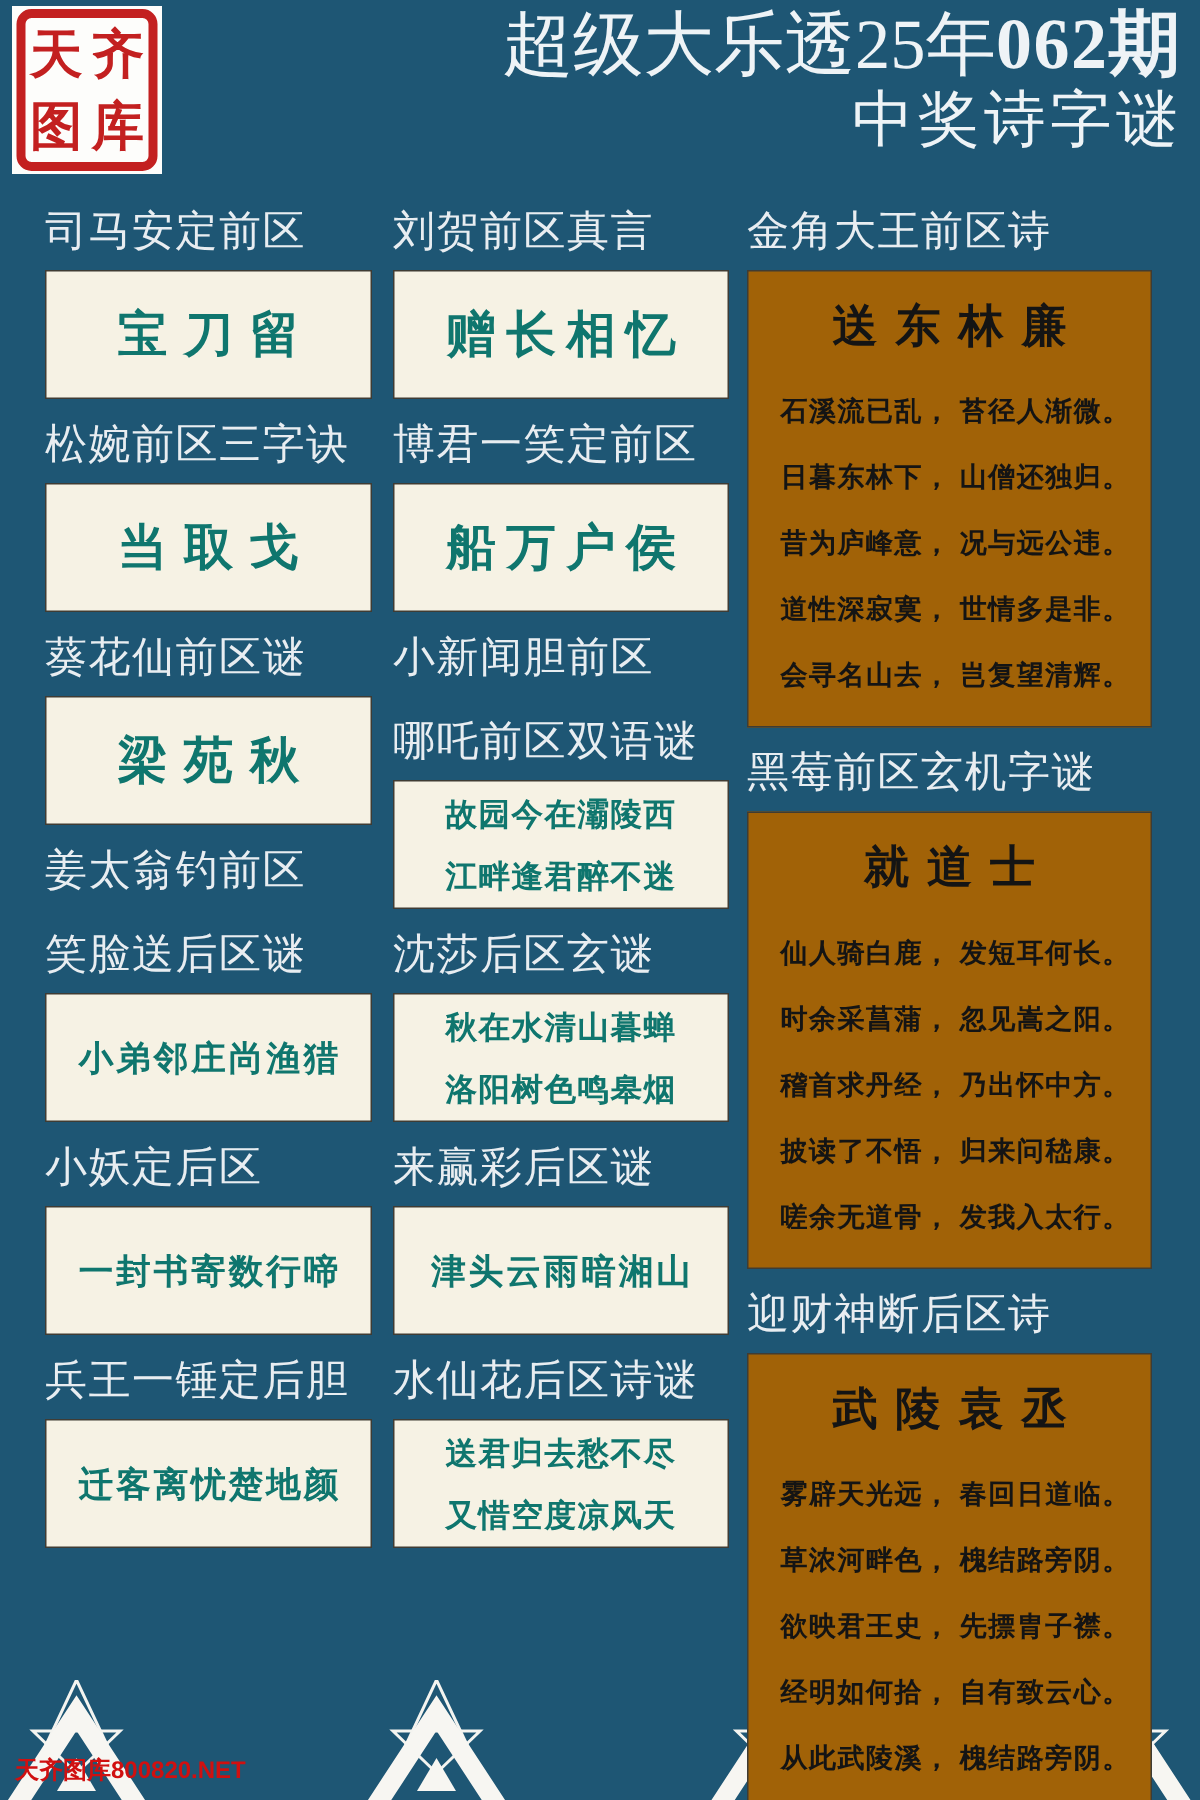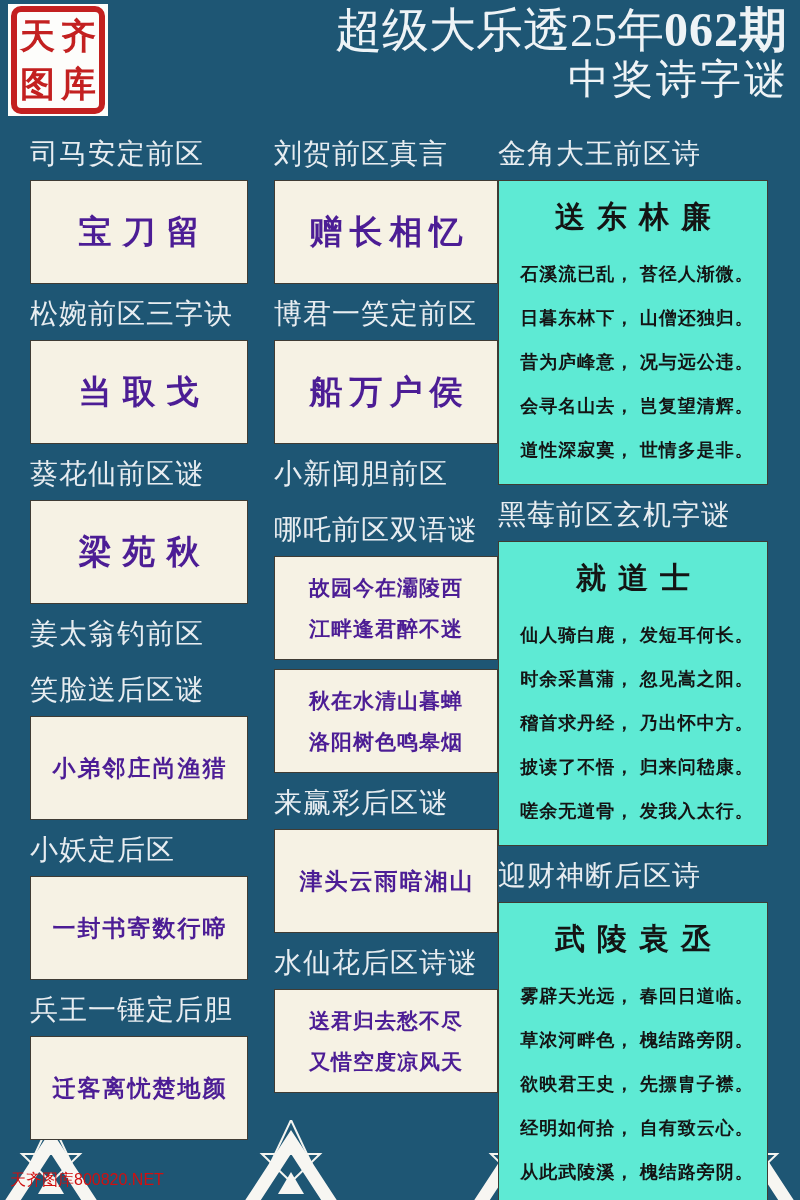--- a/index.html
+++ b/index.html
@@ -16,43 +16,43 @@
     color:#c32020;font-size:35px;font-weight:bold;line-height:1;}
   .title{position:absolute;top:4px;left:118px;right:12px;text-align:right;
     color:#eef3f6;line-height:1.1;z-index:2;}
   .t1{font-size:47px;white-space:nowrap;text-align:right;}
   .t1 b{font-weight:900;font-size:48px;letter-spacing:1px;}
   .t2{font-size:41px;letter-spacing:3px;}
   
   .cols{position:absolute;top:133px;left:0;width:100%;z-index:2;}
   .col{position:absolute;top:0;}
   .c1{left:30px;width:218px;}
-  .c2{left:274px;width:224px;}
+  .c2{left:262px;width:224px;}
   .c3{left:498px;width:270px;}
   .item{margin-bottom:9px;}
   .ih{color:#e8edf1;font-size:28px;text-align:left;padding:2px 0 7px;
     letter-spacing:1px;white-space:nowrap;}
-  .ib{height:104px;box-sizing:border-box;background:#f6f2e4;border:1px solid #3f3c34;
+  .ib{height:86px;box-sizing:border-box;background:#f6f2e4;border:1px solid #3f3c34;
     display:flex;flex-direction:column;align-items:center;justify-content:center;
-    gap:13px;color:#4c1d95;font-weight:bold;}
+    gap:13px;color:#0f766e;font-weight:bold;}
   .l{white-space:nowrap;}
   .lg{font-size:33px;letter-spacing:11px;text-indent:11px;}
   .md{font-size:23px;letter-spacing:2px;text-indent:2px;}
   .sm{font-size:21px;letter-spacing:1px;}
   
-  .pb{box-sizing:border-box;background:#5eead4;border:1px solid #3f3c34;
+  .pb{box-sizing:border-box;background:#a16207;border:1px solid #3f3c34;
     color:#141414;font-weight:bold;padding:8px 6px 12px;}
   .pt{font-size:30px;text-align:center;letter-spacing:12px;text-indent:12px;
     margin:8px 0 14px;white-space:nowrap;}
   .pl{font-size:18px;padding:10px 0 10px 8px;white-space:nowrap;letter-spacing:1px;text-align:center;}
   
   .mt{position:absolute;bottom:-20px;z-index:1;}
   .m1{left:-14px;} .m2{left:226px;} .m3{left:455px;} .m4{left:683px;}
   .watermark{position:absolute;left:10px;top:1170px;color:#d01010;font-size:16px;
-    font-weight:normal;z-index:4;font-family:"Liberation Sans",sans-serif;}
+    font-weight:bold;z-index:4;font-family:"Liberation Sans",sans-serif;}
 </style>
 </head>
 <body>
 
 <div class="sealbox">
   <div class="seal">
     <span>天</span>
     <span>齐</span>
     <span>图</span>
     <span>库</span>
@@ -125,20 +125,21 @@
       <div class="ih">小新闻胆前区</div>
     </div>
     <div class="item">
       <div class="ih">哪吒前区双语谜</div>
       <div class="ib">
         <div class="l sm">故园今在灞陵西</div>
         <div class="l sm">江畔逢君醉不迷</div>
       </div>
     </div>
     <div class="item">
+      <div class="ih">沈莎后区玄谜</div>
       <div class="ib">
         <div class="l sm">秋在水清山暮蝉</div>
         <div class="l sm">洛阳树色鸣皋烟</div>
       </div>
     </div>
     <div class="item">
       <div class="ih">来赢彩后区谜</div>
       <div class="ib">
         <div class="l md">津头云雨暗湘山</div>
       </div>
@@ -153,22 +154,22 @@
   </div>
 
   <div class="col c3">
     <div class="item">
       <div class="ih">金角大王前区诗</div>
       <div class="pb">
         <div class="pt">送东林廉</div>
         <div class="pl">石溪流已乱， 苔径人渐微。</div>
         <div class="pl">日暮东林下， 山僧还独归。</div>
         <div class="pl">昔为庐峰意， 况与远公违。</div>
+        <div class="pl">道性深寂寞， 世情多是非。</div>
         <div class="pl">会寻名山去， 岂复望清辉。</div>
-        <div class="pl">道性深寂寞， 世情多是非。</div>
       </div>
     </div>
     <div class="item">
       <div class="ih">黑莓前区玄机字谜</div>
       <div class="pb">
         <div class="pt">就道士</div>
         <div class="pl">仙人骑白鹿， 发短耳何长。</div>
         <div class="pl">时余采菖蒲， 忽见嵩之阳。</div>
         <div class="pl">稽首求丹经， 乃出怀中方。</div>
         <div class="pl">披读了不悟， 归来问嵇康。</div>

